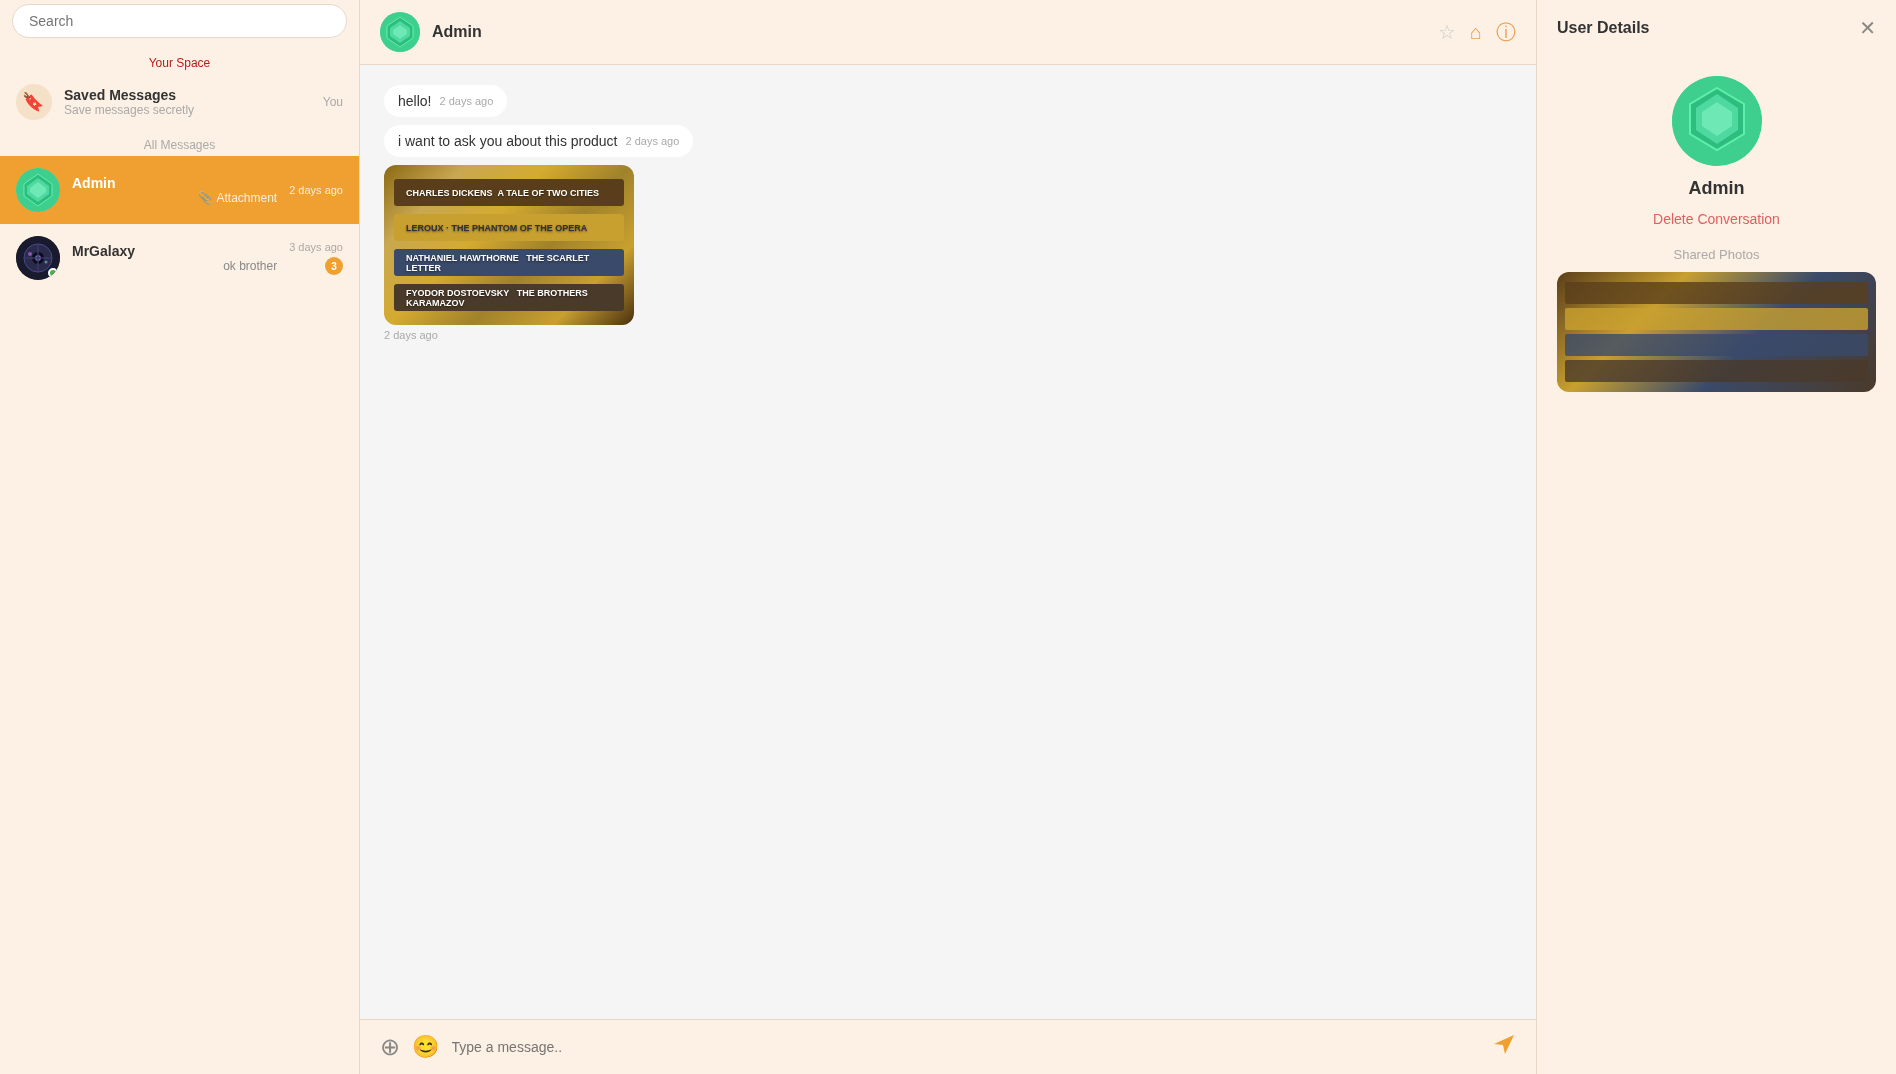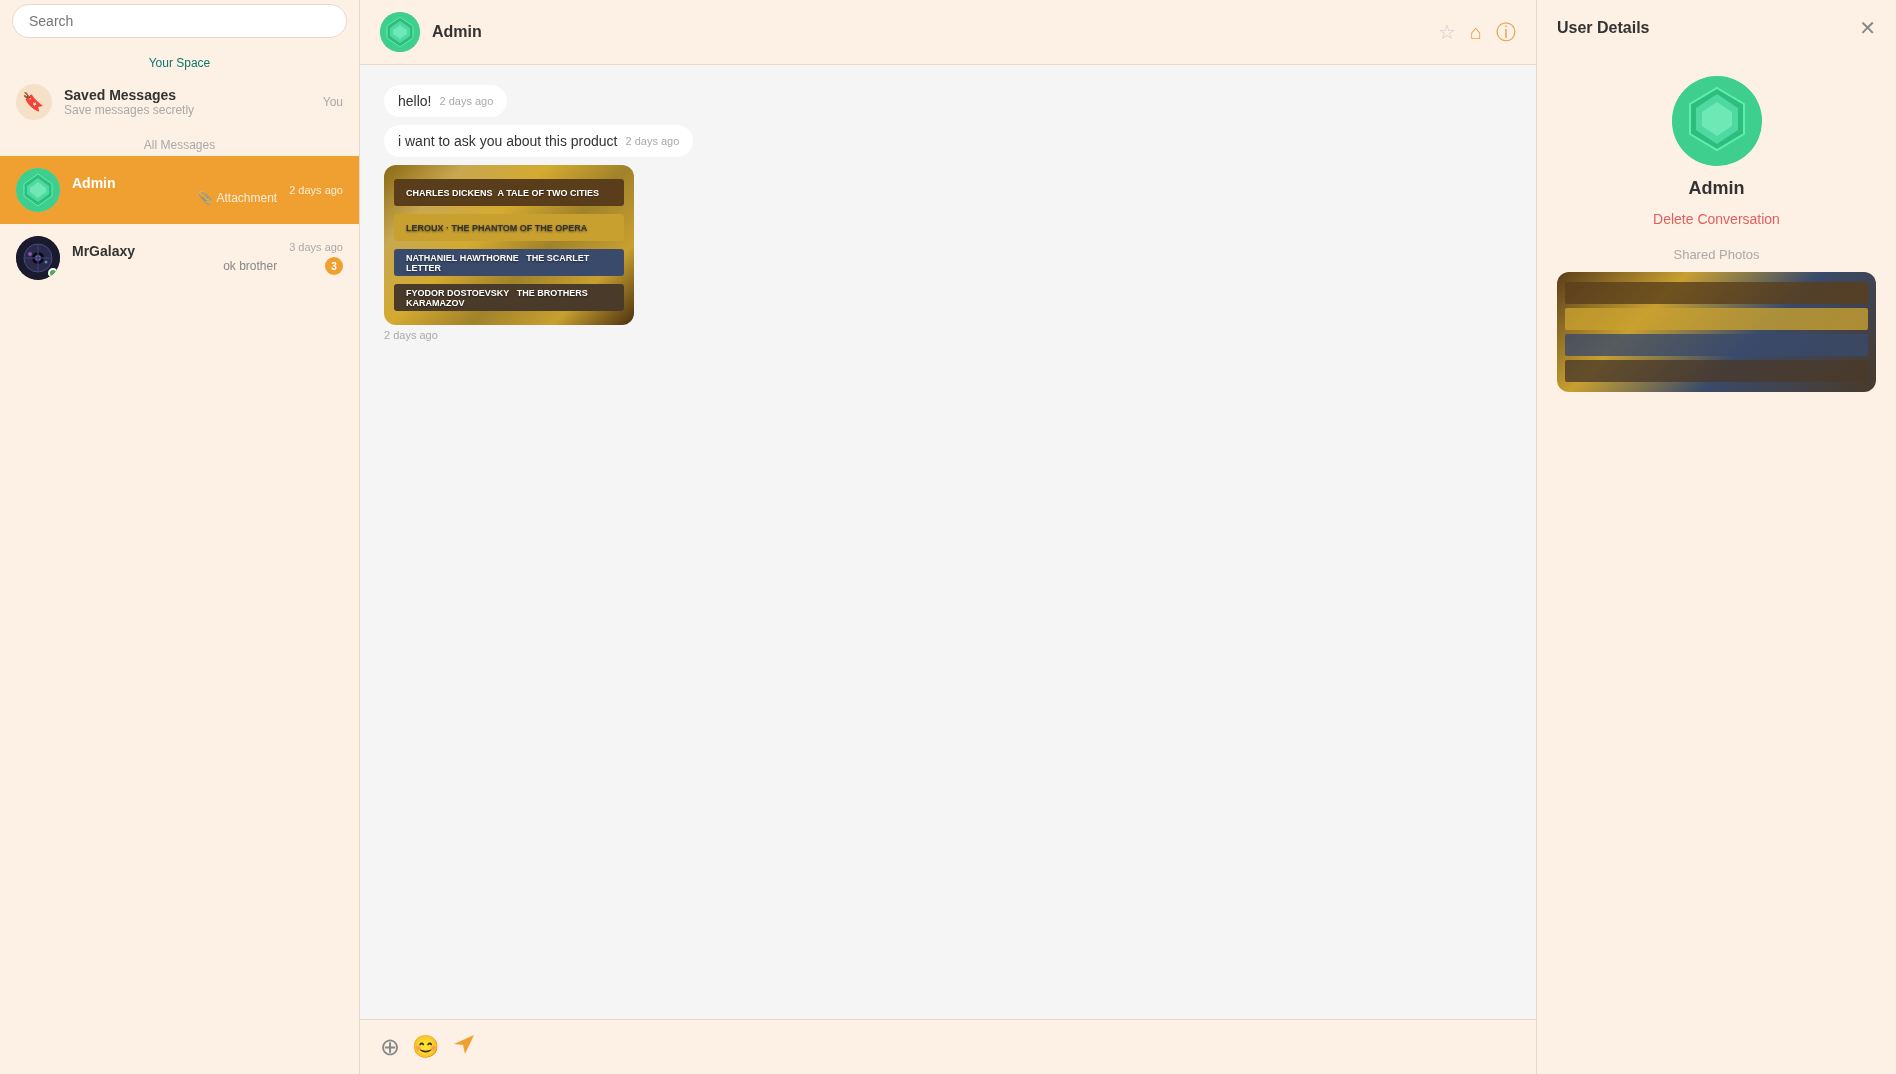--- a/index.html
+++ b/index.html
@@ -63,21 +63,21 @@
       border: none;
       outline: none;
       background: transparent;
       font-size: 14px;
       color: #999;
       width: 100%;
     }
     .section-label {
       text-align: center;
       font-size: 12px;
-      color: #0f766e;
+      color: #b91c1c;
       padding: 6px 0 4px;
     }
     .saved-messages-item {
       display: flex;
       align-items: center;
       padding: 10px 16px;
       gap: 12px;
       cursor: pointer;
     }
     .bookmark-icon {
@@ -541,20 +541,21 @@
           FYODOR DOSTOEVSKY &nbsp; THE BROTHERS KARAMAZOV
         </div>
       </div>
       <span class="attachment-time">2 days ago</span>
     </div>
   </div>
 
   <div class="chat-input-area">
     <span class="input-icon" style="color:#888;font-size:24px;">⊕</span>
     <span class="input-icon" style="font-size:22px;">😊</span>
+    <input class="chat-input" type="text" placeholder="Type a message.." style="">
     <span class="send-icon">
       <svg width="24" height="24" viewBox="0 0 24 24" fill="none">
         <path d="M2 12L22 3L13 22L11 13L2 12Z" fill="#f0a030"></path>
       </svg>
     </span>
   </div>
 </main>
 
 <aside class="user-details">
   <div class="user-details-header">

